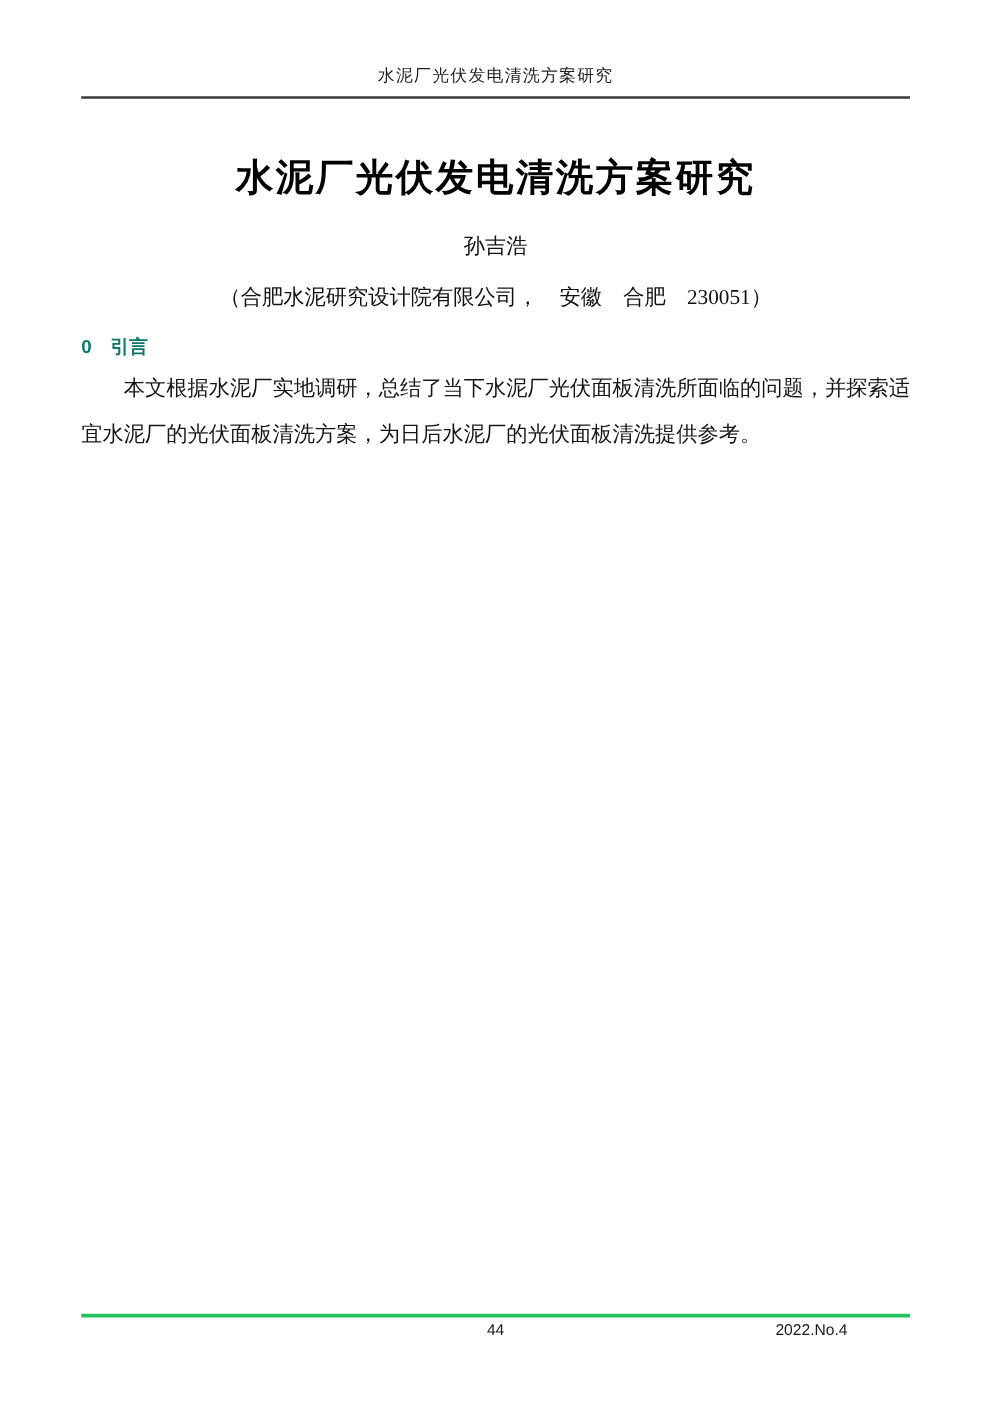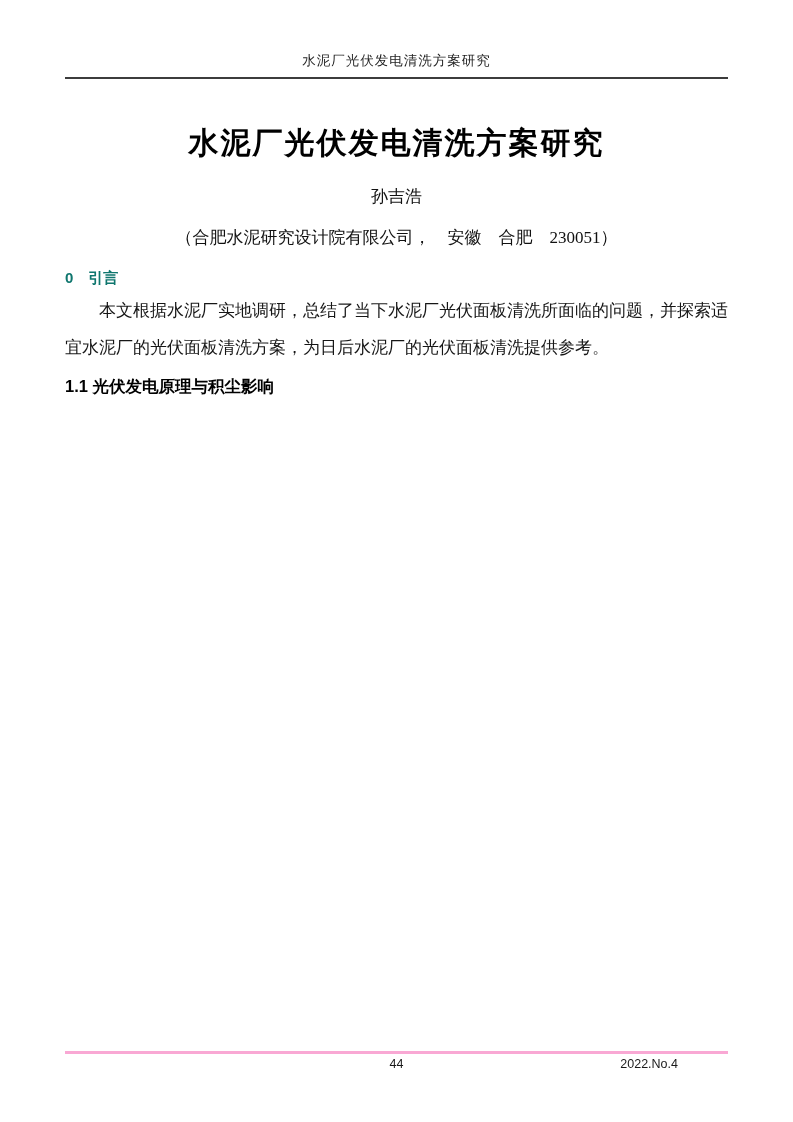--- a/index.html
+++ b/index.html
@@ -83,21 +83,21 @@
     font-weight: 700;
     font-size: 16.5px;
     line-height: 26px;
     color: #000;
   }
   .page-footer {
     position: absolute;
     left: 65px;
     right: 65px;
     top: 1051px;
-    border-top: 3px solid #f9a8d4;
+    border-top: 3px solid #22c55e;
   }
   .footer-row {
     position: relative;
     height: 22px;
     font-family: "Liberation Sans", sans-serif;
     font-size: 12.5px;
     color: #1a1a1a;
   }
   .page-number {
     position: absolute;
@@ -127,21 +127,20 @@
   <div class="affiliation-line">（合肥水泥研究设计院有限公司，　安徽　合肥　230051）</div>
 
   <h2 class="sec-heading">0　引言</h2>
 
 
 
 
   <p class="body-para">本文根据水泥厂实地调研，总结了当下水泥厂光伏面板清洗所面临的问题，并探索适宜水泥厂的光伏面板清洗方案，为日后水泥厂的光伏面板清洗提供参考。</p>
 
 
-  <h4 class="subsec-heading">1.1 光伏发电原理与积尘影响</h4>
 
 
 </main>
 
 <footer class="page-footer">
   <div class="footer-row">
     <span class="page-number">44</span>
     <span class="issue-number">2022.No.4</span>
   </div>
 </footer>

